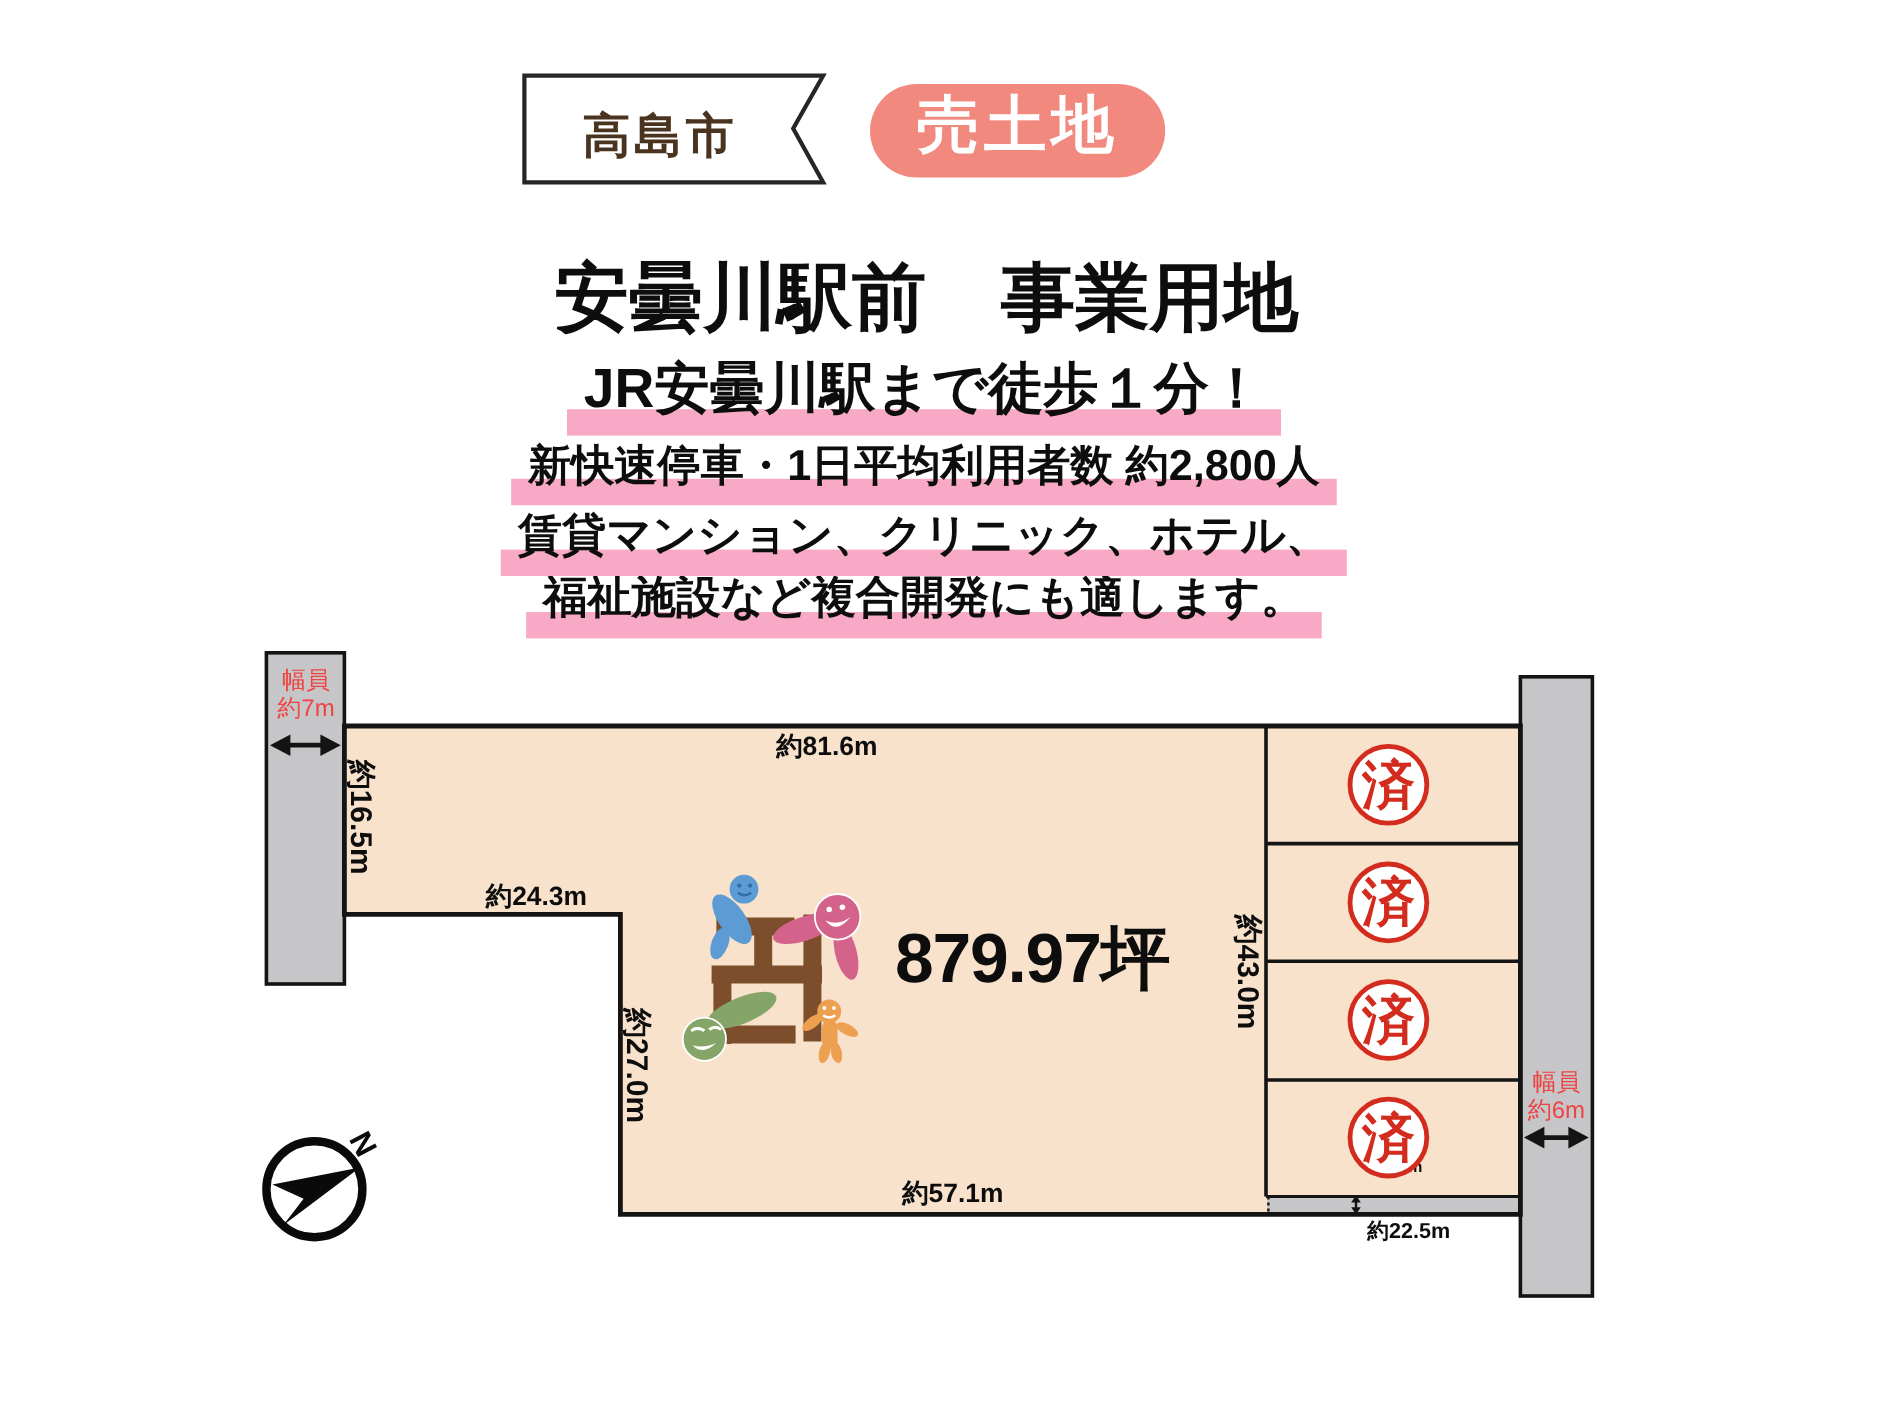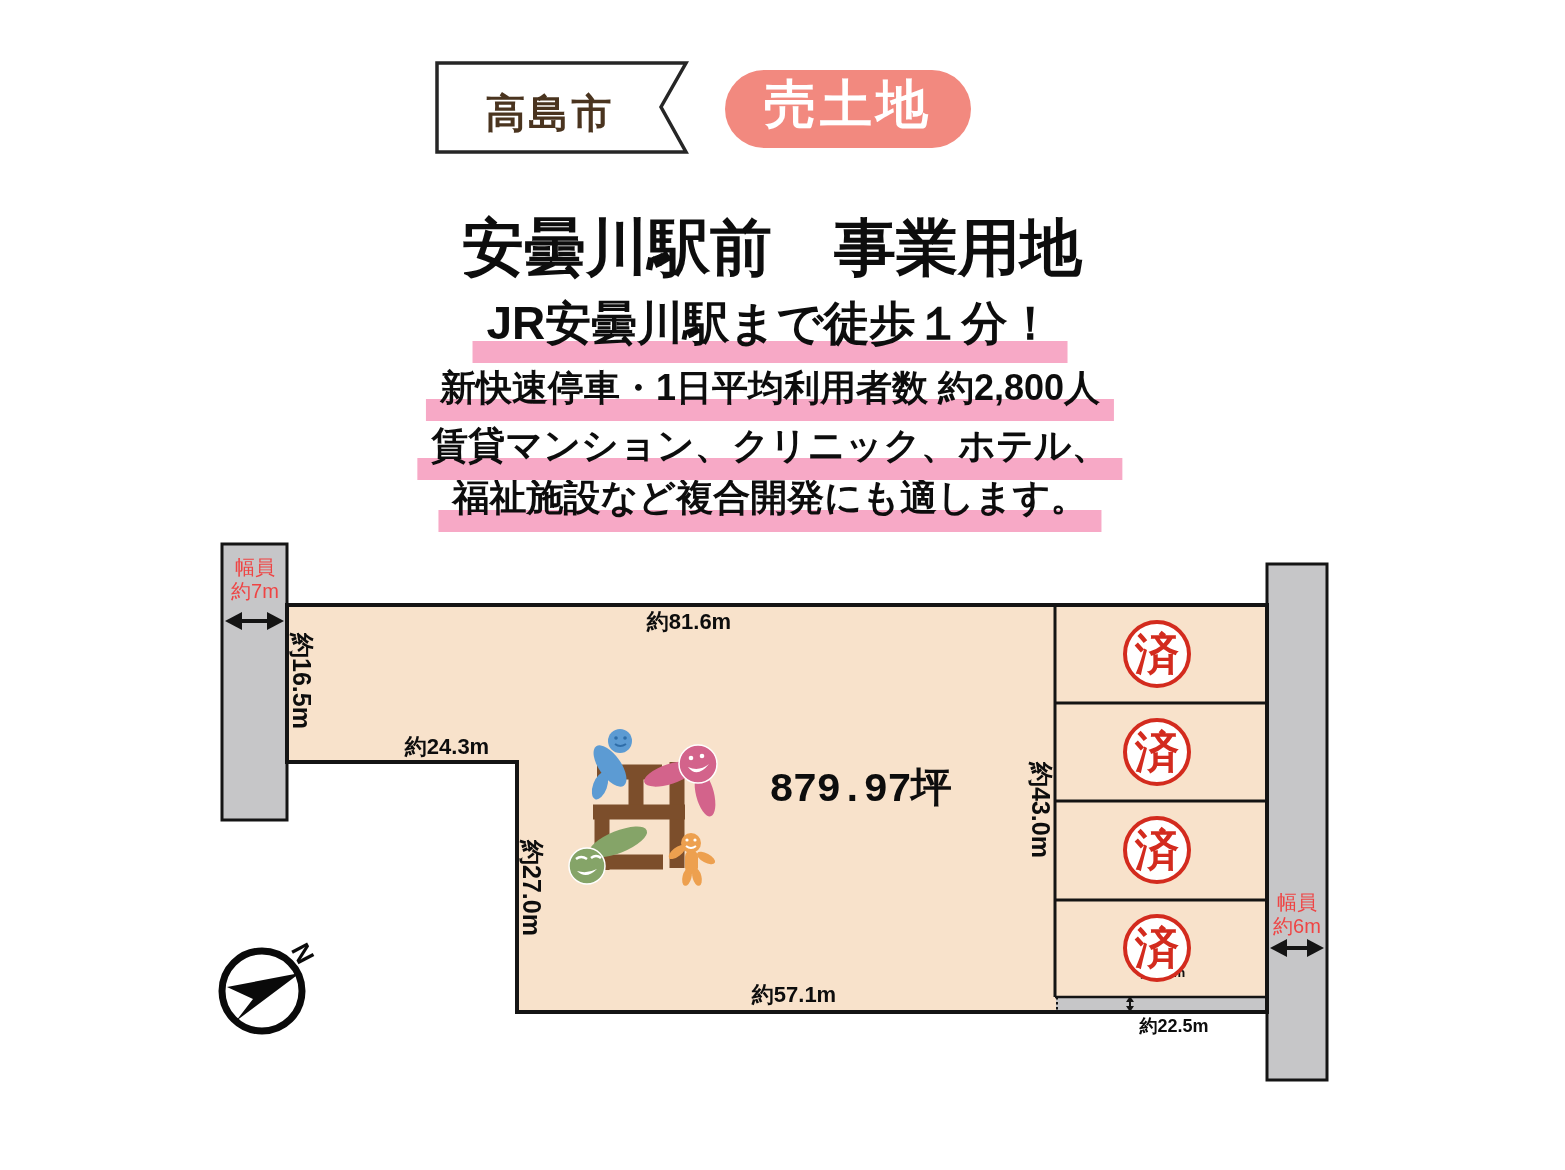--- a/index.html
+++ b/index.html
@@ -51,21 +51,21 @@
     transform:translate(-50%,-50%) rotate(90deg);
   }
   .road-label{
     position:absolute;transform:translateX(-50%);
     font-size:20px;font-weight:normal;line-height:1.18;text-align:center;white-space:nowrap;color:#ef4444;
   }
   .alley-label{position:absolute;left:1141px;top:964px;font-size:13.5px;font-weight:bold;white-space:nowrap;}
   .dim-225{top:1014px;left:1174px;font-size:18px;}
   .area-main{
     position:absolute;left:860px;top:760px;transform:translateX(-50%);
-    font-size:41px;font-weight:800;white-space:nowrap;letter-spacing:-1px;color:#0d0d0d;font-family:Liberation Mono, monospace;
+    font-size:58px;font-weight:800;white-space:nowrap;letter-spacing:-1px;color:#0d0d0d;
   }
   .area-sub{
     position:absolute;left:857px;top:832px;transform:translateX(-50%);
     font-size:38px;font-weight:500;white-space:nowrap;color:#0d0d0d;
   }
   .stamp{
     position:absolute;width:68px;height:68px;box-sizing:border-box;
     border:4px solid #D32B1E;border-radius:50%;background:#ffffff;
     color:#D32B1E;font-size:44px;font-weight:bold;
     display:flex;align-items:center;justify-content:center;

